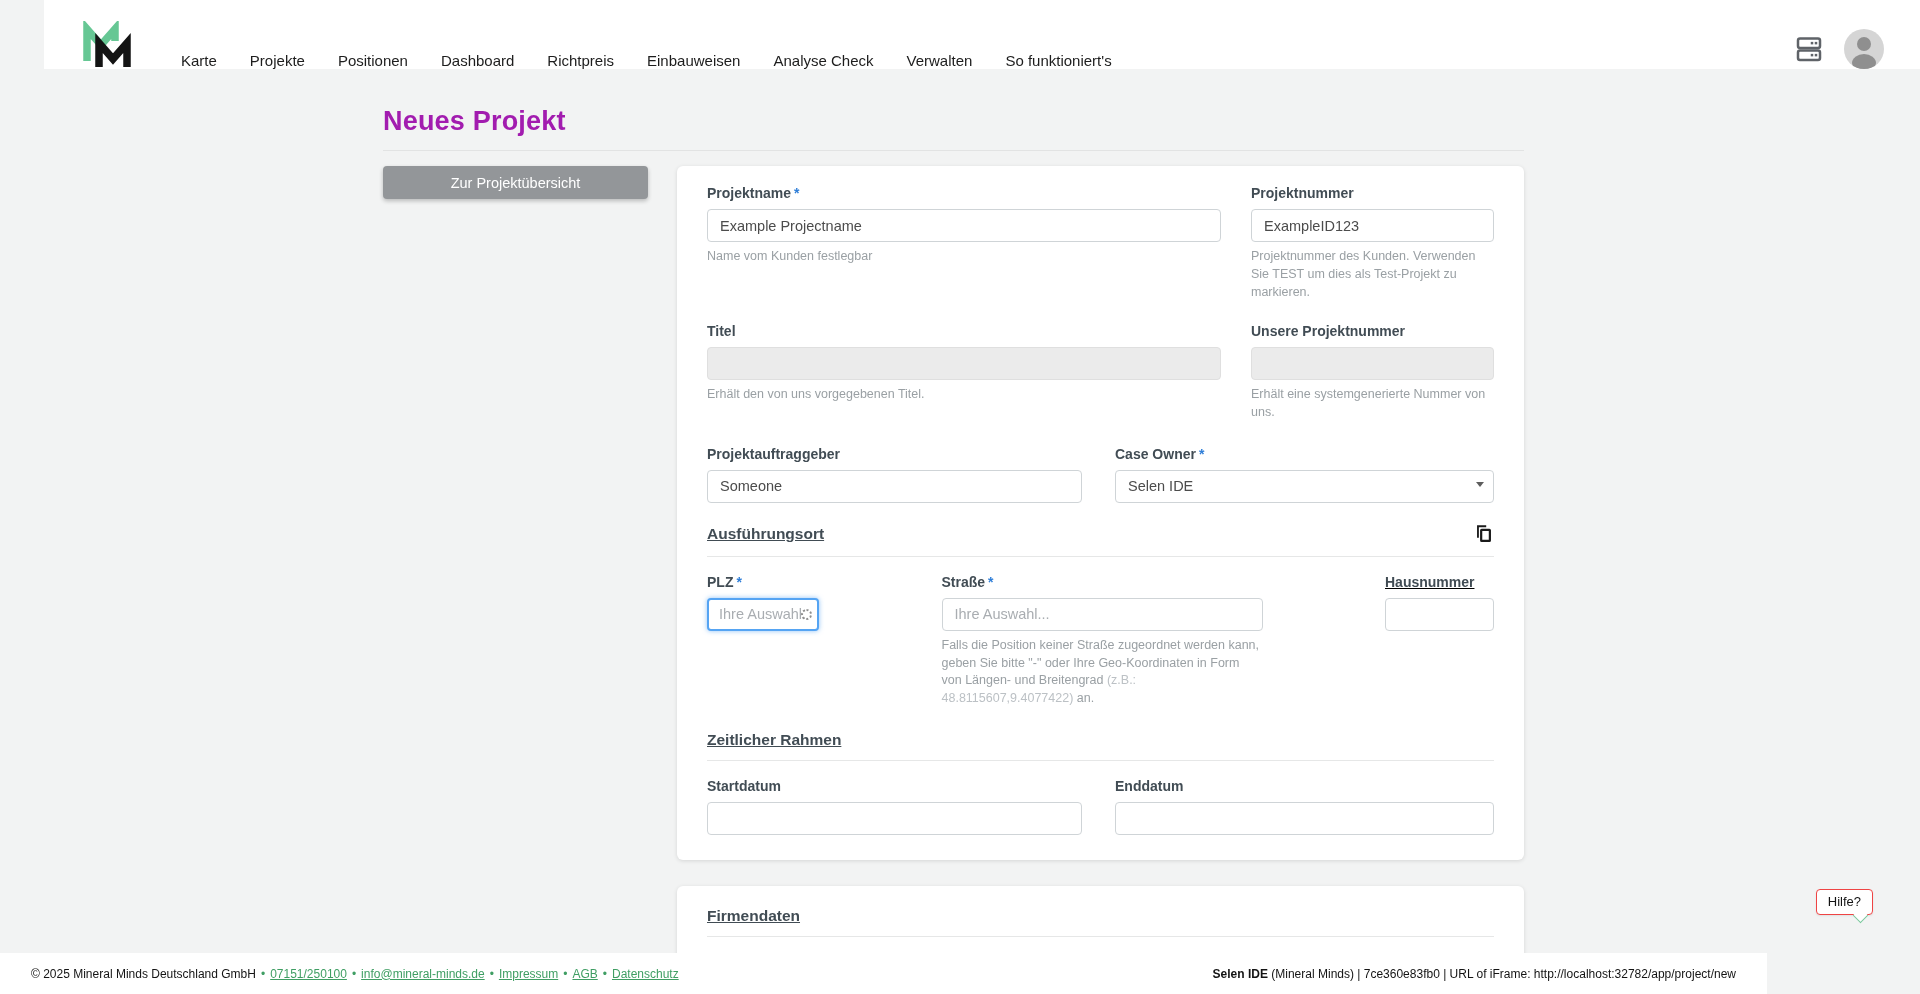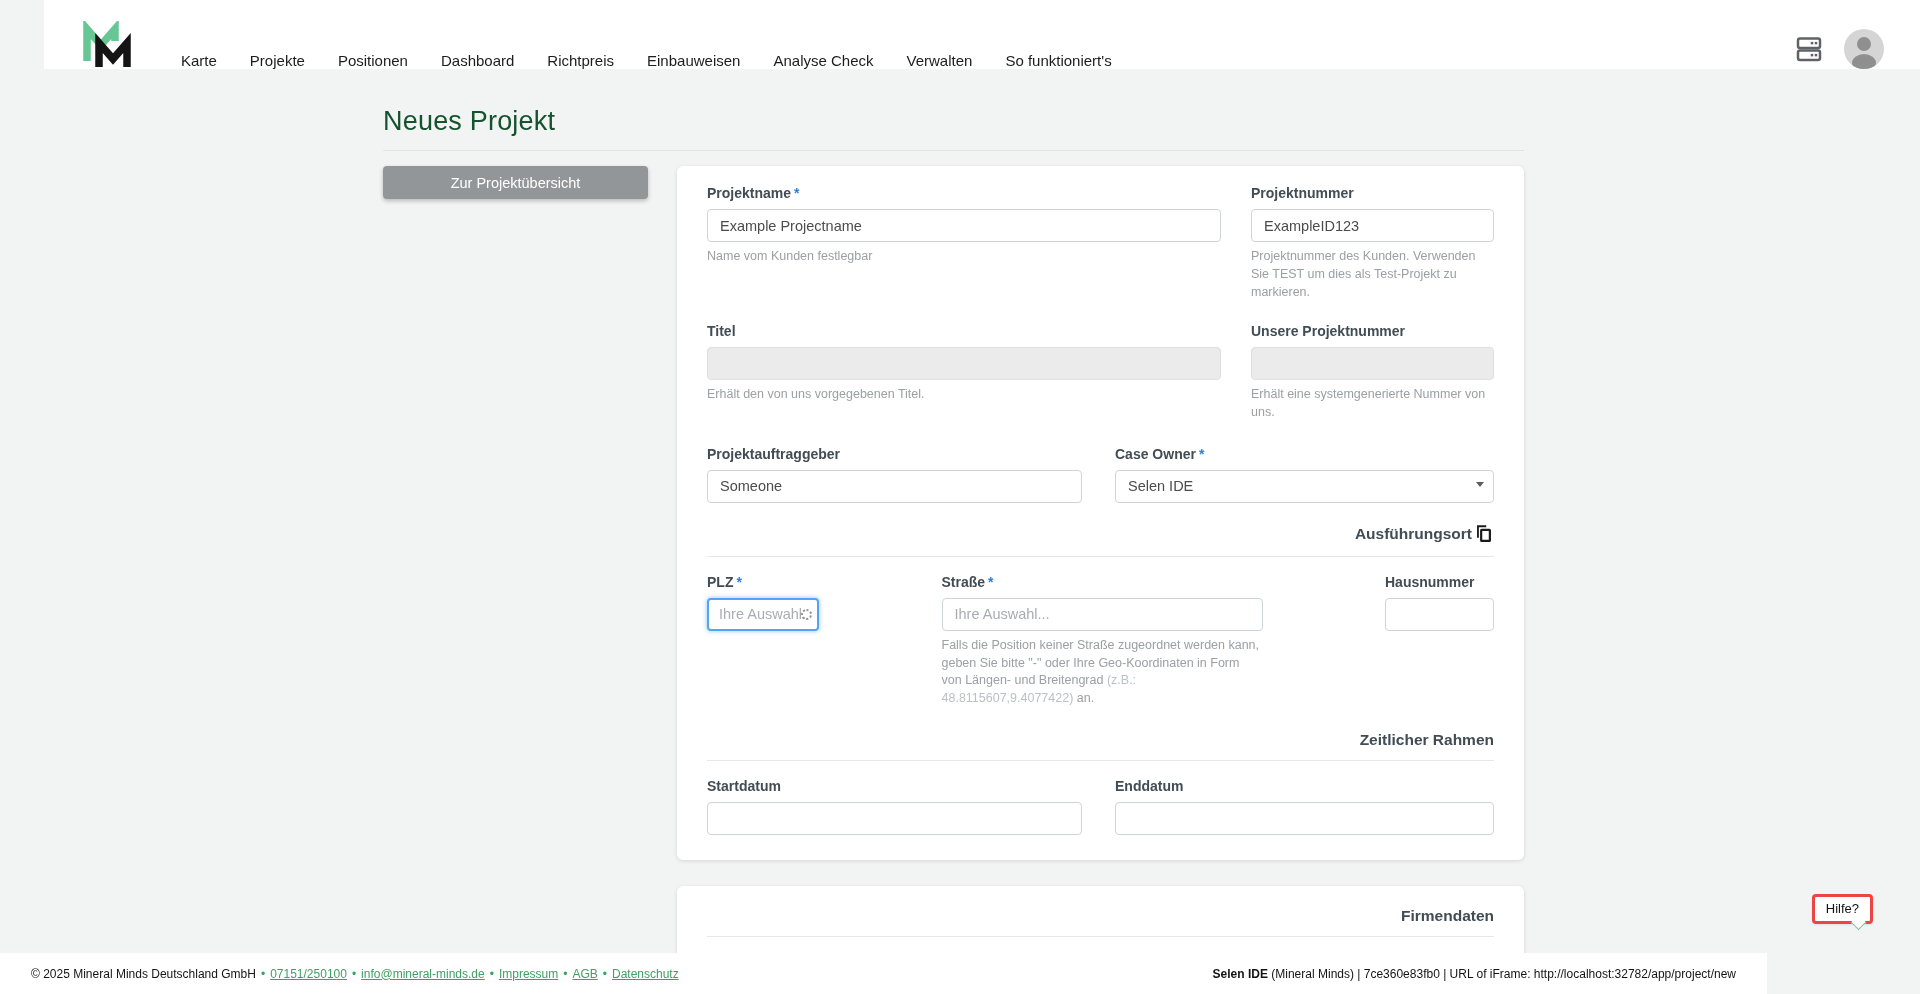--- a/index.html
+++ b/index.html
@@ -12,21 +12,21 @@
   .logo { width:52px; height:48px; margin-right:48px; flex:0 0 auto; }
   .nav-items { display:flex; gap:33px; align-items:center; }
   .nav-item { font-size:15px; color:#1d1d1d; text-decoration:none; cursor:pointer; white-space:nowrap; }
   .nav-right { margin-left:auto; display:flex; align-items:center; gap:20px; }
   .dns-icon { width:30px; height:30px; cursor:pointer; }
   .avatar { width:40px; height:40px; border-radius:50%; background:#d5d5d5; overflow:hidden; cursor:pointer; }
 
   
   .main { height:884px; overflow:hidden; position:relative; }
   .content { margin-left:383px; width:1141px; padding-top:37px; }
-  .page-title { font-size:27px; font-weight:400; color:#14532d; letter-spacing:.2px; }
+  .page-title { font-size:27px; font-weight:700; color:#a21caf; letter-spacing:.2px; }
   .title-divider { border-bottom:1px solid #e2e3e3; margin-top:13px; }
   .body-row { display:flex; margin-top:15px; align-items:flex-start; }
   .left-col { width:294px; flex:0 0 auto; }
   .back-btn { width:265px; height:33px; background:#939699; color:#fff; border:none;
     border-radius:4px; font-size:14.5px; font-family:inherit; cursor:pointer;
     box-shadow:0 2px 4px rgba(0,0,0,.24); }
 
   .card { width:847px; background:#fff; border-radius:6px;
     box-shadow:0 1px 4px rgba(0,0,0,.12); padding:19px 30px 25px; }
   .card2 { margin-top:26px; height:120px; padding-top:17px; }
@@ -38,49 +38,49 @@
 
   .field-label { display:block; font-size:14px; font-weight:700; color:#414c54; margin-bottom:8px; }
   .req { color:#2f7ed8; margin-left:3px; font-weight:700; }
   .tinput { display:block; width:100%; height:33px; border:1px solid #cfd4d7; border-radius:4px;
     padding:0 12px; font-size:14.5px; color:#4c4c4c; font-family:inherit; background:#fff; }
   .tinput::placeholder { color:#a9adb1; }
   .tinput.disabled { background:#ebebeb; border-color:#dfdfdf; }
   .hint { font-size:12.5px; color:#9aa0a4; line-height:1.42; margin-top:6px; }
   .hint .lighter { color:#bcc1c5; }
 
-  .section-header { display:flex; align-items:center; justify-content:flex-end;
-    font-size:15.5px; font-weight:700; color:#414c54; margin-top:4px; }
+  .section-header { display:flex; align-items:center; justify-content:space-between;
+    font-size:15.5px; font-weight:700; color:#414c54; margin-top:4px;text-decoration:underline; }
   .section-divider { border-bottom:1px solid #e6e7e7; margin-top:11px; margin-bottom:17px; }
   .copy-icon { width:22px; height:22px; cursor:pointer; }
 
   .select-box { position:relative; cursor:pointer; }
   .select-box .tinput { display:flex; align-items:center; padding-right:26px; }
   .caret { position:absolute; right:10px; top:12px; width:0; height:0;
     border-left:4.5px solid transparent; border-right:4.5px solid transparent;
     border-top:5.5px solid #5d5d5d; }
 
   .row-orte { display:flex; justify-content:space-between; }
-  .w-ort { width:181px; } .w-plz { width:112px; } .w-str { width:321px; } .w-haus { width:109px; }
+  .w-ort { width:181px; } .w-plz { width:112px; } .w-str { width:321px; } .w-haus { width:109px;text-decoration:underline; }
   .plz-wrap { position:relative; }
   .tinput.focused { border:2px solid #55a4f3; box-shadow:0 0 5px rgba(84,163,243,.65); outline:none; padding:0 10px; }
   .spinner { position:absolute; right:7px; top:11px; width:11px; height:11px;
     border:2px dotted #8f8f8f; border-radius:50%; }
 
   
   .footer { position:fixed; left:0; bottom:0; width:1767px; height:41px; background:#fff;
     display:flex; align-items:center; justify-content:space-between; padding:0 31px; font-size:12px; color:#141414; }
   .f-left, .f-right { display:flex; align-items:center; white-space:nowrap; }
   .f-link { color:#3f9e63; text-decoration:underline; cursor:pointer; }
   .sep { color:#3f9e63; margin:0 5px; }
   .f-user { font-weight:700; }
 
   
-  .help-bubble { position:fixed; right:47px; bottom:70px; background:#fff;
-    border:3px solid #ef4444; border-radius:4px; padding:4px 11px 5px; font-size:13px;
+  .help-bubble { position:fixed; right:47px; bottom:79px; background:#fff;
+    border:1px solid #ef4444; border-radius:4px; padding:4px 11px 5px; font-size:13px;
     color:#141414; cursor:pointer; box-shadow:0 1px 2px rgba(0,0,0,.08); }
   .help-tail { position:absolute; right:6px; bottom:-6.5px; width:11px; height:11px;
     background:#fff; border-right:1px solid #79c79c; border-bottom:1px solid #79c79c;
     transform:rotate(45deg); }
 </style>
 </head>
 <body>
 
 <div class="navbar">
   <svg class="logo" viewBox="0 0 52 48">

